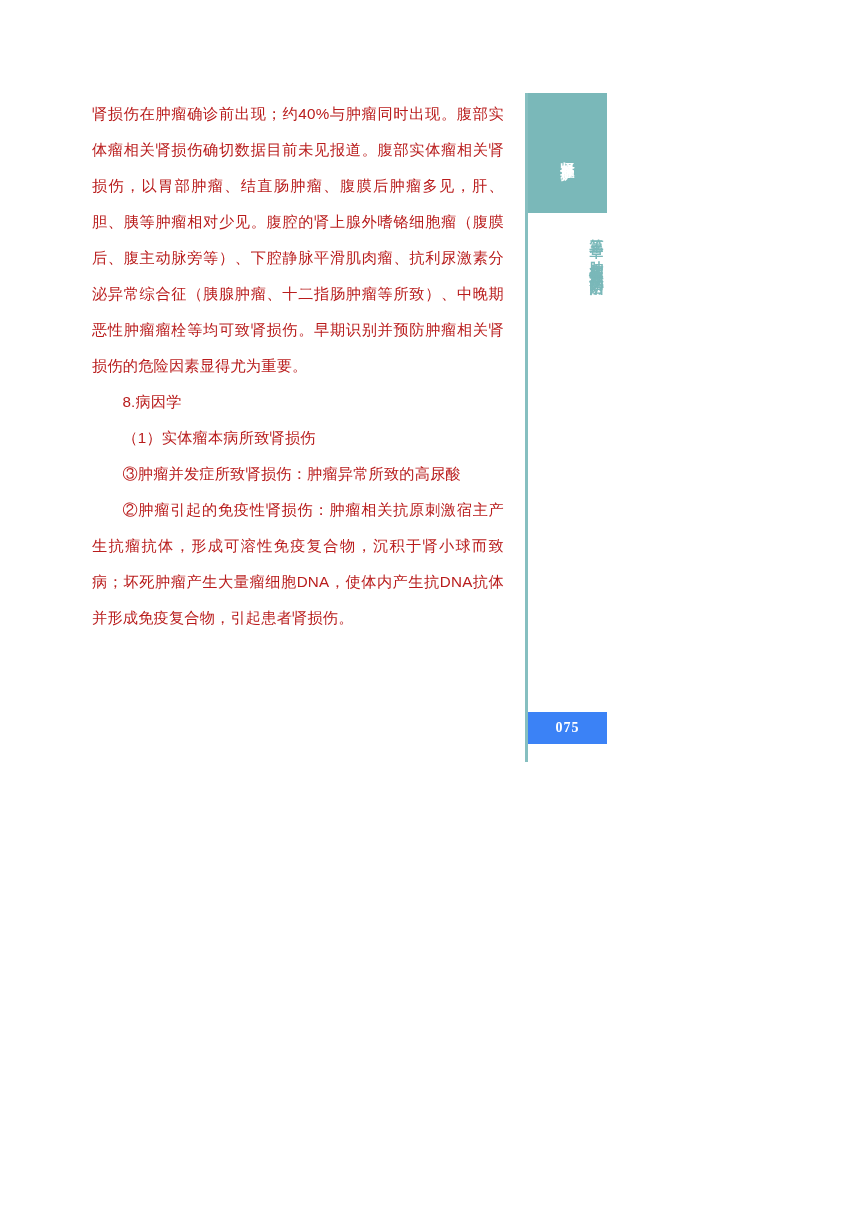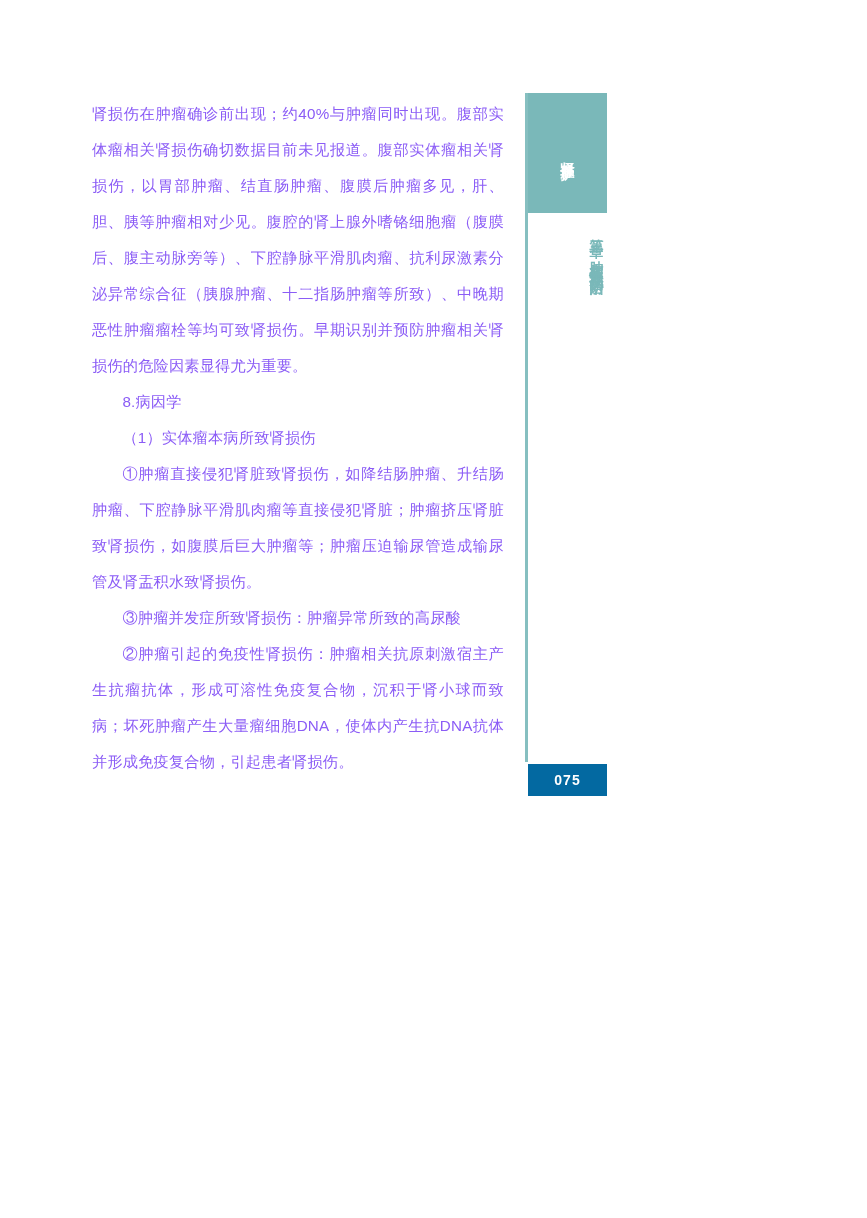--- a/index.html
+++ b/index.html
@@ -76,44 +76,45 @@
     letter-spacing: 2px;
     writing-mode: vertical-rl;
     text-orientation: upright;
     white-space: nowrap;
   }
 
   
   .folio-tab {
     position: absolute;
     left: 528px;
-    top: 764px;
+    top: 712px;
     width: 79px;
     height: 32px;
-    background: #0369a1;
+    background: #3b82f6;
     display: flex;
     align-items: center;
     justify-content: center;
+    font-family: Liberation Serif, serif;
   }
   .folio-number {
     color: #ffffff;
     font-size: 14px;
     font-weight: bold;
     letter-spacing: 1px;
   }
 
   
   .body-col {
     position: absolute;
     left: 92px;
     top: 96px;
     width: 412px;
   }
   .para {
-    color: #8b5cf6;
+    color: #b91c1c;
     font-size: 15.2px;
     line-height: 36px;
     text-align: justify;
     text-justify: inter-ideograph;
     letter-spacing: 0.2px;
     margin: 0;
   }
   .para.indent {
     text-indent: 2em;
   }
@@ -132,18 +133,17 @@
   <div class="running-head">第三章　肿瘤相关性肾损伤的防治</div>
 
   <div class="folio-tab">
     <span class="folio-number">075</span>
   </div>
 
   <div class="body-col">
     <p class="para">肾损伤在肿瘤确诊前出现；约40%与肿瘤同时出现。腹部实体瘤相关肾损伤确切数据目前未见报道。腹部实体瘤相关肾损伤，以胃部肿瘤、结直肠肿瘤、腹膜后肿瘤多见，肝、胆、胰等肿瘤相对少见。腹腔的肾上腺外嗜铬细胞瘤（腹膜后、腹主动脉旁等）、下腔静脉平滑肌肉瘤、抗利尿激素分泌异常综合征（胰腺肿瘤、十二指肠肿瘤等所致）、中晚期恶性肿瘤瘤栓等均可致肾损伤。早期识别并预防肿瘤相关肾损伤的危险因素显得尤为重要。</p>
     <p class="para indent">8.病因学</p>
     <p class="para indent">（1）实体瘤本病所致肾损伤</p>
-    <p class="para indent">①肿瘤直接侵犯肾脏致肾损伤，如降结肠肿瘤、升结肠肿瘤、下腔静脉平滑肌肉瘤等直接侵犯肾脏；肿瘤挤压肾脏致肾损伤，如腹膜后巨大肿瘤等；肿瘤压迫输尿管造成输尿管及肾盂积水致肾损伤。</p>
     <p class="para indent">③肿瘤并发症所致肾损伤：肿瘤异常所致的高尿酸</p>
     <p class="para indent">②肿瘤引起的免疫性肾损伤：肿瘤相关抗原刺激宿主产生抗瘤抗体，形成可溶性免疫复合物，沉积于肾小球而致病；坏死肿瘤产生大量瘤细胞DNA，使体内产生抗DNA抗体并形成免疫复合物，引起患者肾损伤。</p>
   </div>
 
 </div>
 
 </body></html>

